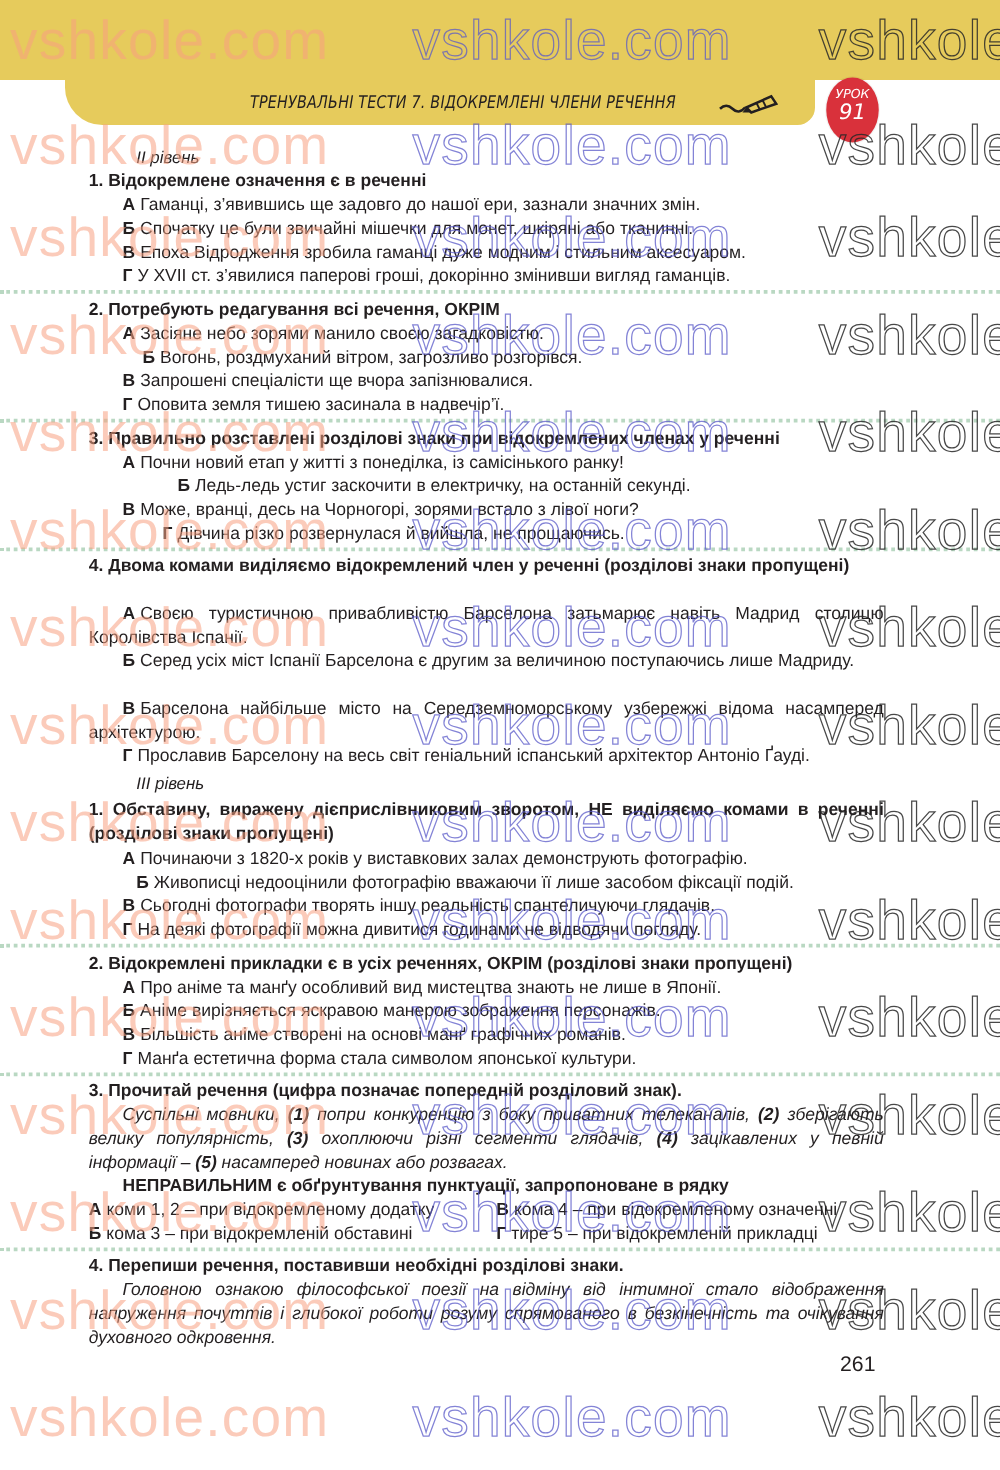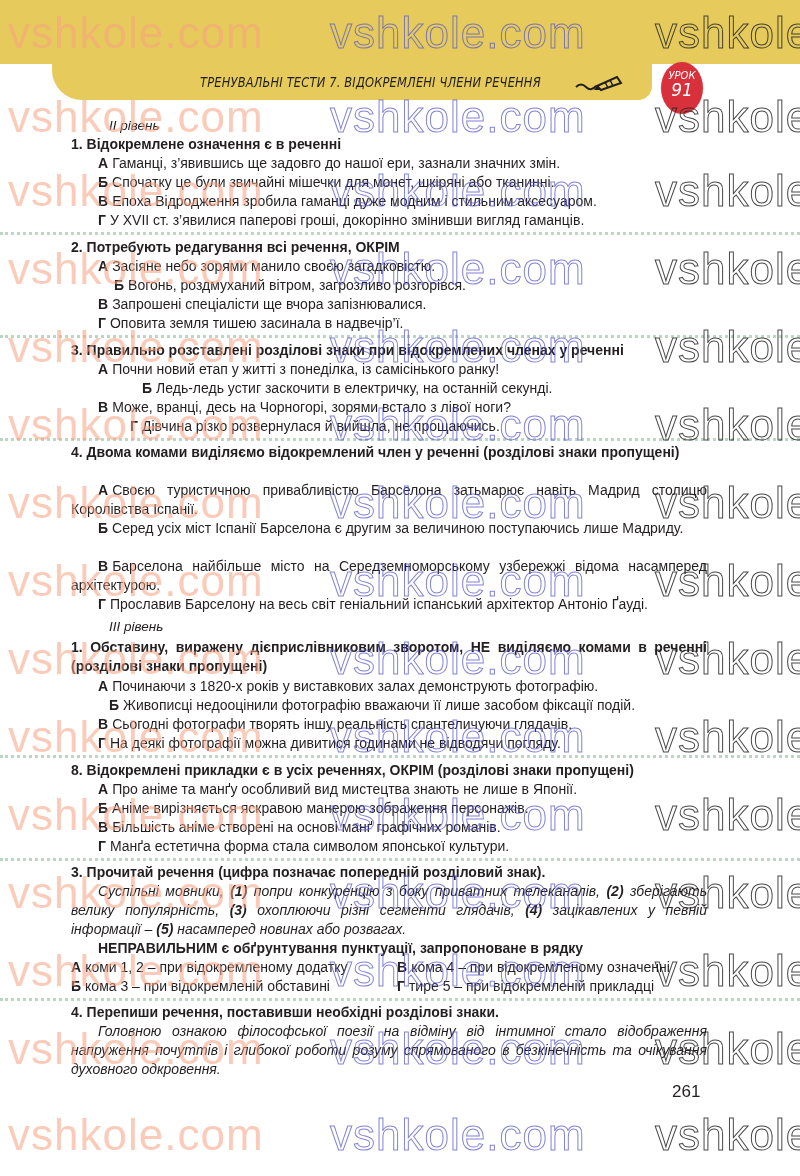--- a/index.html
+++ b/index.html
@@ -105,21 +105,21 @@
 
 <div class="level" style="left:109px; top:619px;">ІІІ рівень</div>
 
 <div class="q-title wrap" style="left:71px; top:638px; width:636px;">1. Обставину, виражену дієприслівниковим зворотом, НЕ виділяємо комами в реченні (розділові знаки пропущені)</div>
 <div class="opt" style="left:98px; top:677px;"><span class="letter">А</span><span>Починаючи з 1820-х років у виставкових залах демонструють фотографію.</span></div>
 <div class="opt" style="left:98px; top:696px;margin-left:11px;"><span class="letter">Б</span><span>Живописці недооцінили фотографію вважаючи її лише засобом фіксації подій.</span></div>
 <div class="opt" style="left:98px; top:715px;"><span class="letter">В</span><span>Сьогодні фотографи творять іншу реальність спантеличуючи глядачів.</span></div>
 <div class="opt" style="left:98px; top:734px;"><span class="letter">Г</span><span>На деякі фотографії можна дивитися годинами не відводячи погляду.</span></div>
 <div class="sep" style="top:755px;"></div>
 
-<div class="q-title" style="left:71px; top:761px;">8. Відокремлені прикладки є в усіх реченнях, ОКРІМ (розділові знаки пропущені)</div>
+<div class="q-title" style="left:71px; top:761px;">2. Відокремлені прикладки є в усіх реченнях, ОКРІМ (розділові знаки пропущені)</div>
 <div class="opt" style="left:98px; top:780px;"><span class="letter">А</span><span>Про аніме та манґу особливий вид мистецтва знають не лише в Японії.</span></div>
 <div class="opt" style="left:98px; top:799px;"><span class="letter">Б</span><span>Аніме вирізняється яскравою манерою зображення персонажів.</span></div>
 <div class="opt" style="left:98px; top:818px;"><span class="letter">В</span><span>Більшість аніме створені на основі манґ графічних романів.</span></div>
 <div class="opt" style="left:98px; top:837px;"><span class="letter">Г</span><span>Манґа естетична форма стала символом японської культури.</span></div>
 <div class="sep" style="top:858px;"></div>
 
 <div class="q-title" style="left:71px; top:863px;">3.  Прочитай речення (цифра позначає попередній розділовий знак).</div>
 <div class="opt wrap it" style="left:71px; top:882px; width:636px; text-indent:27px;"><span>Суспільні мовники, </span><span class="b">(1)</span><span> попри конкуренцію з боку приватних телеканалів, </span><span class="b">(2)</span><span> зберігають велику популярність, </span><span class="b">(3)</span><span> охоплюючи різні сегменти глядачів, </span><span class="b">(4)</span><span> зацікавлених у певній інформації – </span><span class="b">(5)</span><span> насамперед новинах або розвагах.</span></div>
 <div class="q-title" style="left:98px; top:939px;">НЕПРАВИЛЬНИМ є обґрунтування пунктуації, запропоноване в рядку</div>
 <div class="opt" style="left:71px; top:958px;"><span class="letter">А</span><span>коми 1, 2 – при відокремленому додатку</span></div>

